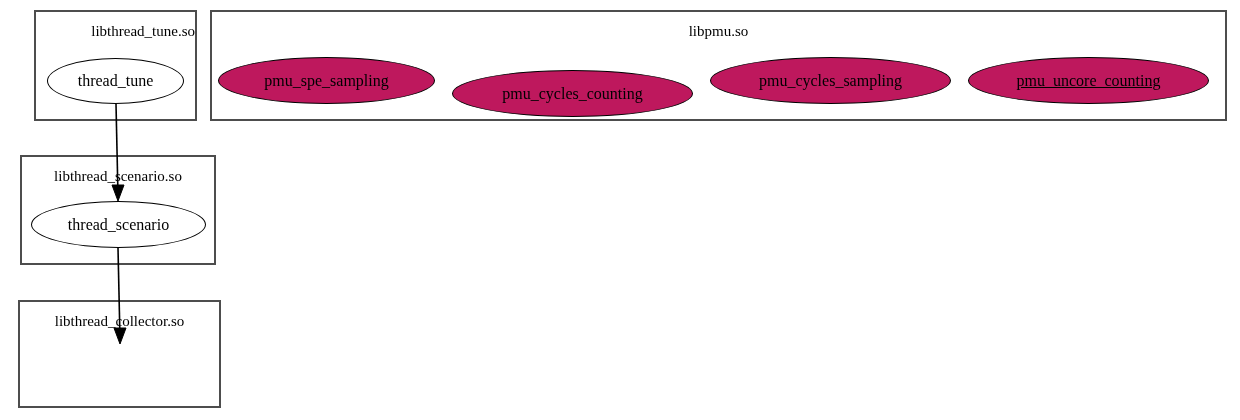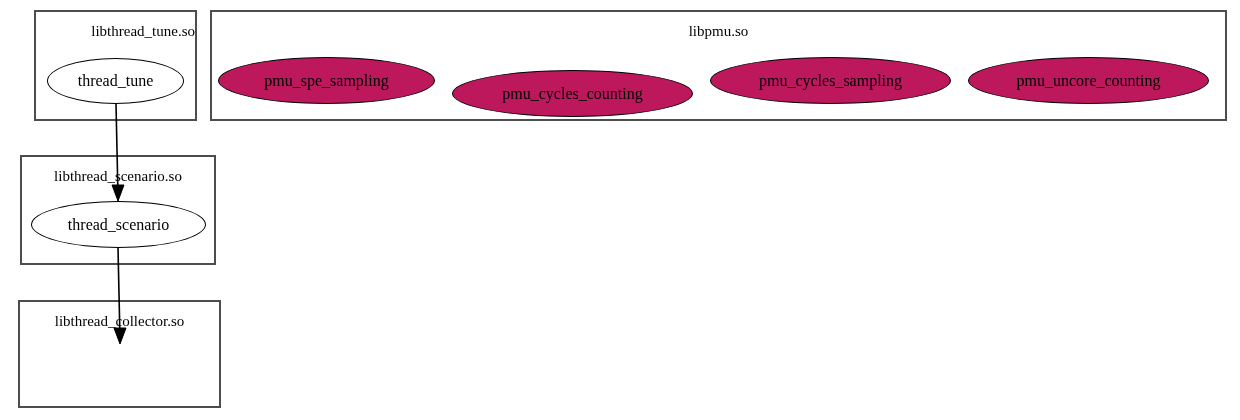--- a/index.html
+++ b/index.html
@@ -88,21 +88,21 @@
   </div>
   <div class="node fill-grey" style="left:218px; top:57px; width:217px; height:47px;">
     <span>pmu_spe_sampling</span>
   </div>
   <div class="node fill-grey" style="left:452px; top:70px; width:241px; height:47px;">
     <span>pmu_cycles_counting</span>
   </div>
   <div class="node fill-grey" style="left:710px; top:57px; width:241px; height:47px;align-items:center;">
     <span>pmu_cycles_sampling</span>
   </div>
-  <div class="node fill-grey" style="left:968px; top:57px; width:241px; height:47px;">
+  <div class="node fill-grey" style="left:968px; top:57px; width:241px; height:47px;text-decoration:underline;">
     <span>pmu_uncore_counting</span>
   </div>
 
   <div class="cluster" style="left:20px; top:155px; width:196px; height:110px;">
     <div class="cluster-label" style="top:12px;">libthread_scenario.so</div>
   </div>
   <div class="node fill-white" style="left:31px; top:201px; width:175px; height:47px;">
     <span>thread_scenario</span>
   </div>
 

